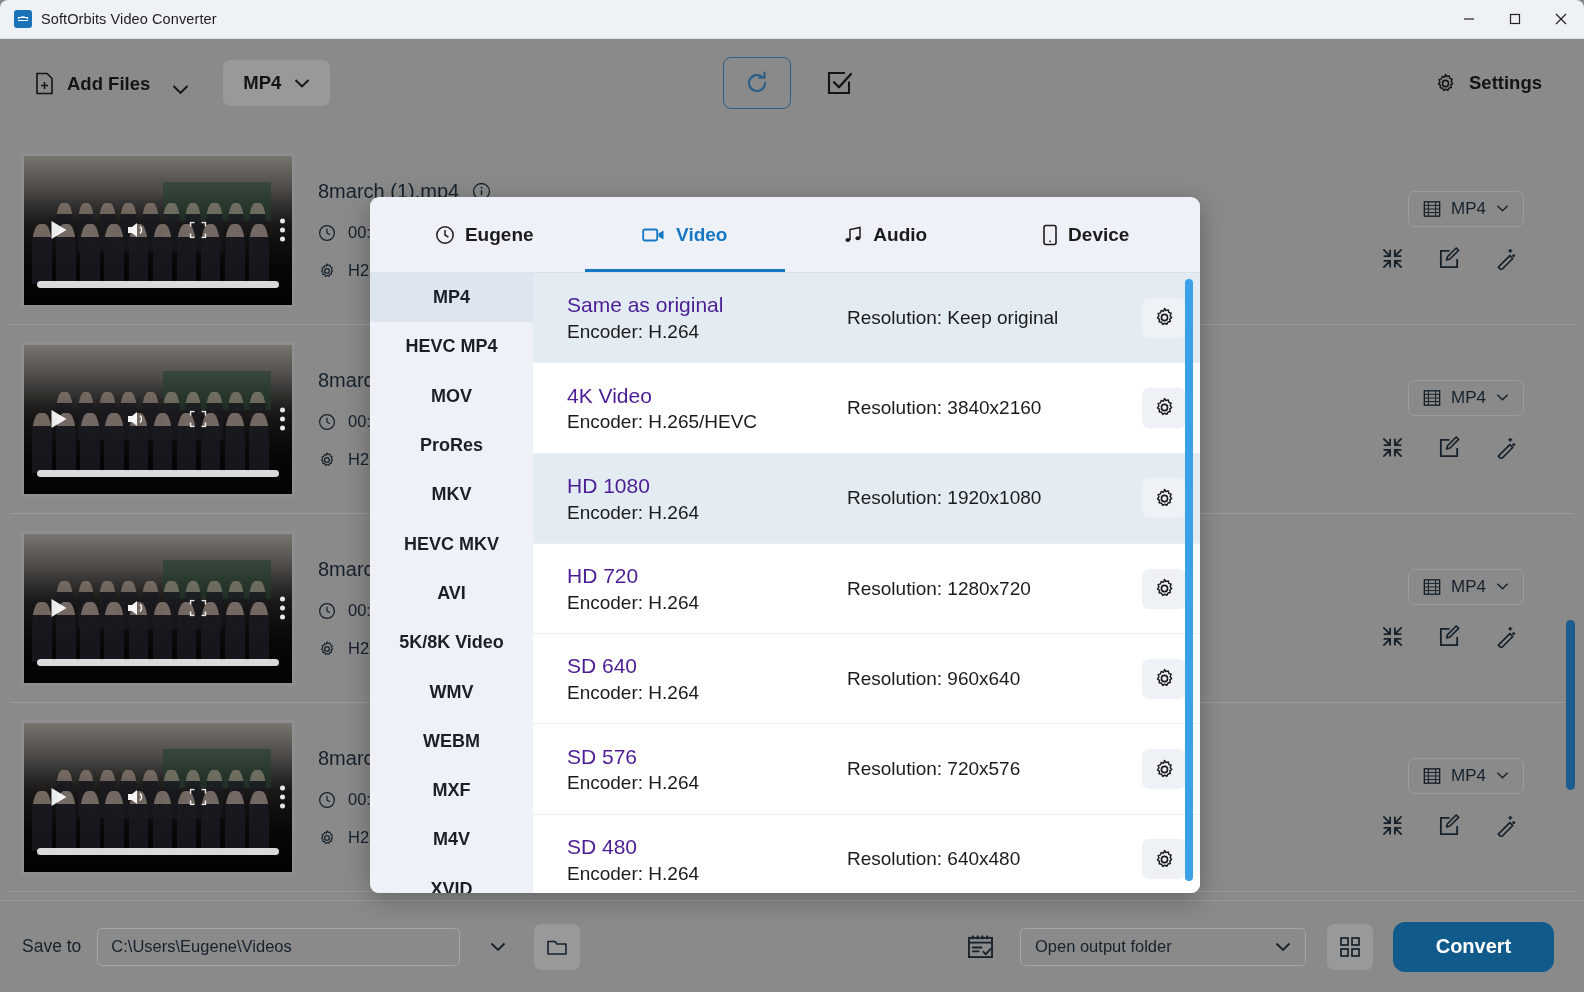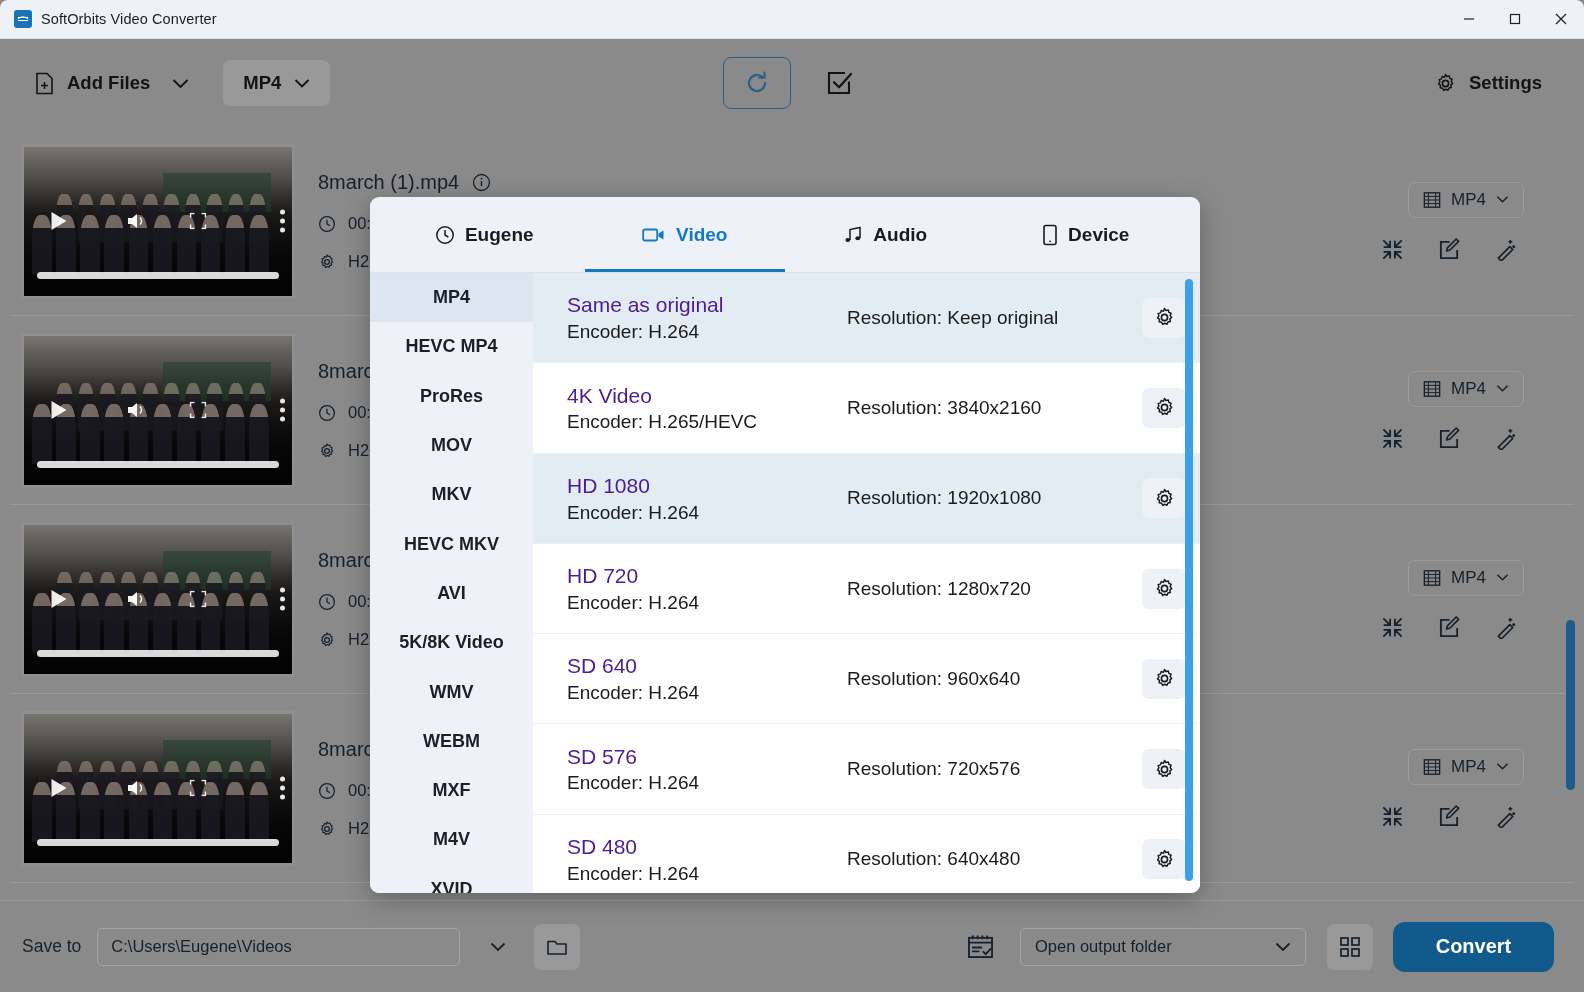--- a/index.html
+++ b/index.html
@@ -36,21 +36,21 @@
     color: #222;
   }
   .win-btn svg { display: block; }
 
   
   .toolbar {
     position: absolute; top: 39px; left: 0; width: 1584px; height: 88px;
     display: flex; align-items: center;
   }
   .tb-addfiles {
-    display: flex; align-items: center; margin-left: 34px; gap: 12px;
+    display: flex; align-items: flex-end; margin-left: 34px; gap: 12px;
   }
   .tb-addfiles .lbl { font-size: 18.5px; font-weight: bold; color: #141414; }
   .tb-caret { padding: 0 10px; }
   .mp4-chip {
     margin-left: 24px; height: 46px; padding: 0 20px;
     background: rgba(255,255,255,0.13);
     border-radius: 7px;
     display: flex; align-items: center; gap: 13px;
   }
   .mp4-chip .lbl { font-size: 18.5px; font-weight: bold; color: #141414; }
@@ -66,21 +66,21 @@
     width: 44px; height: 44px; display: flex; align-items: center; justify-content: center;
   }
   .tb-settings {
     position: absolute; right: 42px;
     display: flex; align-items: center; gap: 12px;
   }
   .tb-settings .lbl { font-size: 18.5px; font-weight: bold; color: #141414; }
 
   
   .filelist {
-    position: absolute; top: 127px; left: 10px; width: 1564px; height: 773px;
+    position: absolute; top: 136px; left: 10px; width: 1564px; height: 773px;
     overflow: hidden;
   }
   .file-row {
     position: relative;
     height: 189px;
     border-bottom: 1px solid #9a9a9a;
     display: flex; align-items: center;
   }
   .thumb {
     width: 274px; height: 155px; margin-left: 11px;
@@ -878,22 +878,22 @@
         </span>
         <span>Device</span>
       </div>
     </div>
 
     <div class="modal-body">
 
       <div class="fmt-side">
         <div class="fmt-item active">MP4</div>
         <div class="fmt-item">HEVC MP4</div>
+        <div class="fmt-item">MOV</div>
         <div class="fmt-item">ProRes</div>
-        <div class="fmt-item">MOV</div>
         <div class="fmt-item">MKV</div>
         <div class="fmt-item">HEVC MKV</div>
         <div class="fmt-item">AVI</div>
         <div class="fmt-item">5K/8K Video</div>
         <div class="fmt-item">WMV</div>
         <div class="fmt-item">WEBM</div>
         <div class="fmt-item">MXF</div>
         <div class="fmt-item">M4V</div>
         <div class="fmt-item">XVID</div>
       </div>

